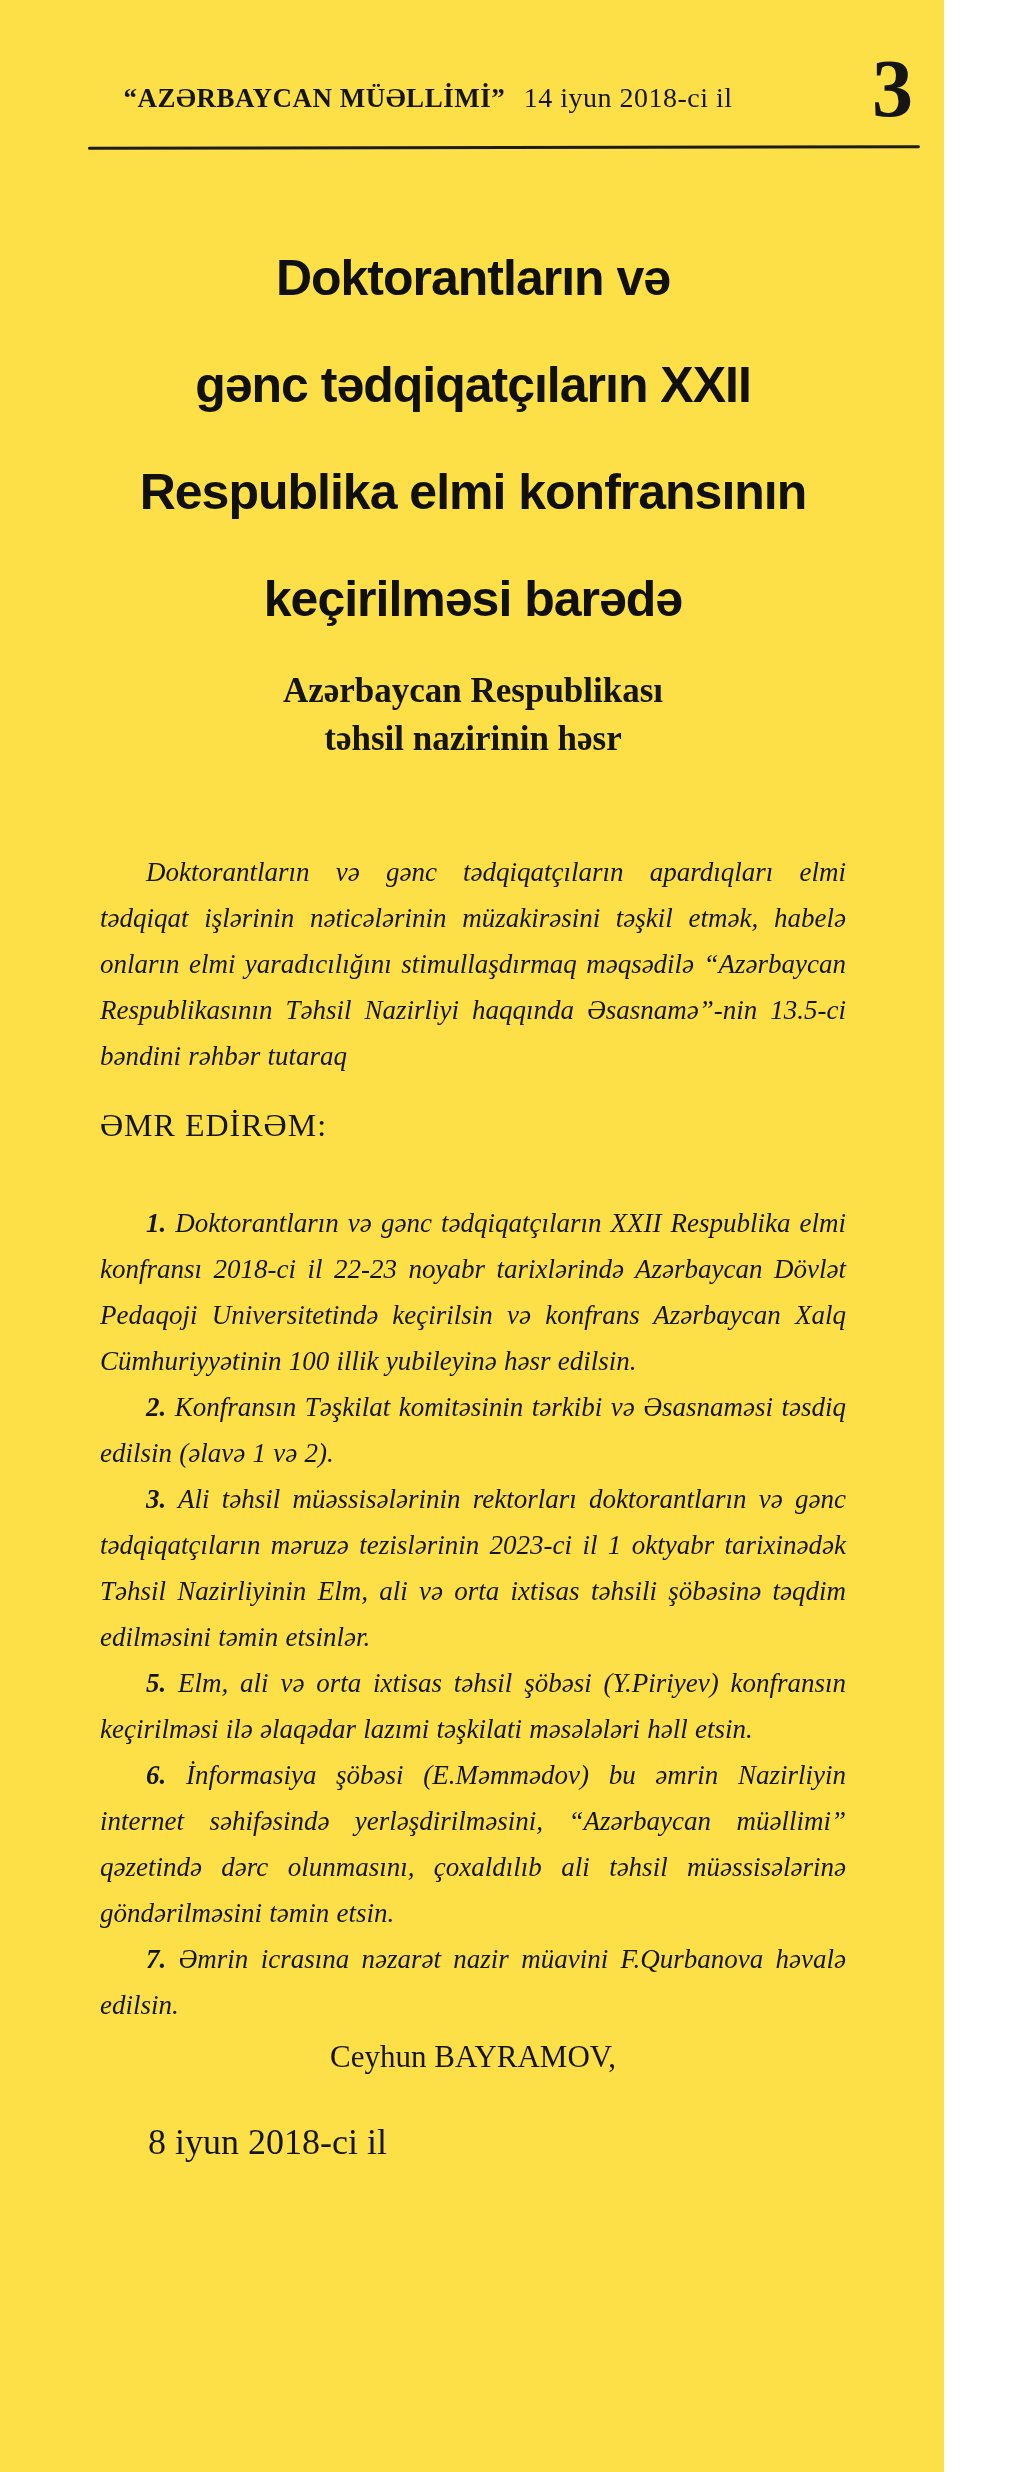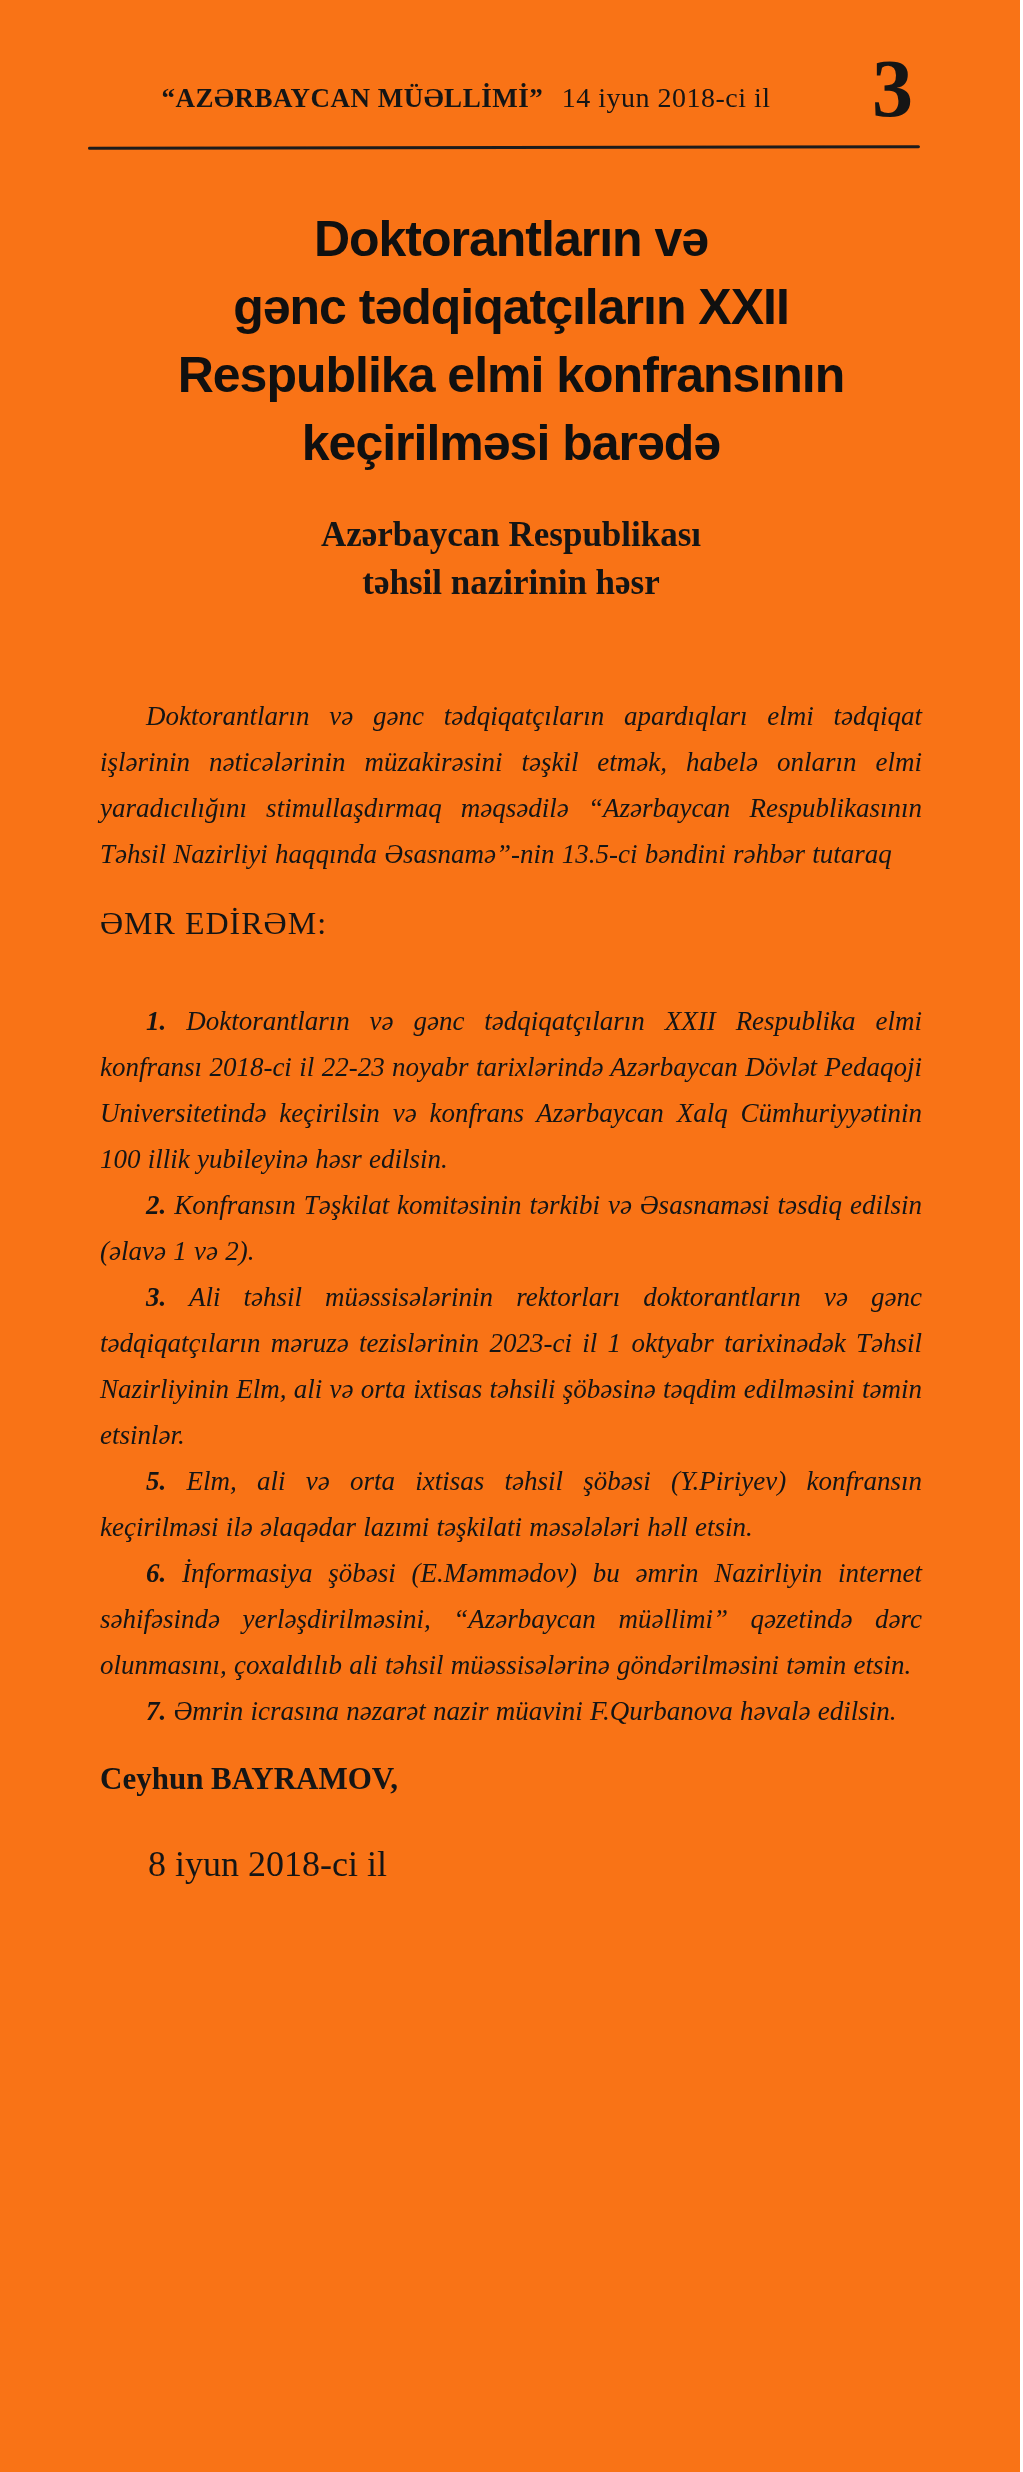--- a/index.html
+++ b/index.html
@@ -2,23 +2,23 @@
 <html lang="az"><head>
 <meta charset="utf-8">
 <style>
   html, body {
     margin: 0;
     padding: 0;
     background: #ffffff;
   }
   .page {
     position: relative;
-    width: 1020px;
+    width: 944px;
     height: 2472px;
-    background: #f97316;
+    background: #fde047;
     color: #151515;
     font-family: "Liberation Serif", serif;
     overflow: hidden;
   }
   
   .header-line {
     position: absolute;
     top: 82px;
     left: -44px;
     width: 100%;
@@ -61,21 +61,21 @@
   .title {
     margin: 0;
     text-align: center;
     font-family: "Liberation Sans", sans-serif;
     font-weight: bold;
     font-size: 50px;
     line-height: 68px;
     letter-spacing: -1px;
     color: #101010;
   }
-  .title .tline { display: block; }
+  .title .tline { display: block; margin-top: 39px; }
   .subtitle {
     margin: 34px 0 0 0;
     text-align: center;
     font-family: "Liberation Serif", serif;
     font-weight: bold;
     font-size: 35px;
     line-height: 48px;
   }
   .subtitle .sline { display: block; }
   .body-par {
@@ -90,23 +90,23 @@
   .intro { margin-top: 86px; }
   .order-heading {
     margin: 28px 0 56px 0;
     text-align: left;
     font-size: 32px;
     font-weight: normal;
     letter-spacing: 1px;
   }
   .item-num { font-weight: bold; }
   .signature {
-    margin-top: 24px;
-    text-align: left;
-    font-weight: bold;
+    margin-top: 8px;
+    text-align: center;
+    font-weight: normal;
   }
   .sig-name  { font-size: 31px; line-height: 42px; }
   .sig-title { font-size: 29px; line-height: 40px; }
   .order-date {
     margin-top: 43px;
     margin-left: 48px;
     font-size: 36px;
   }
 </style>
 </head>

